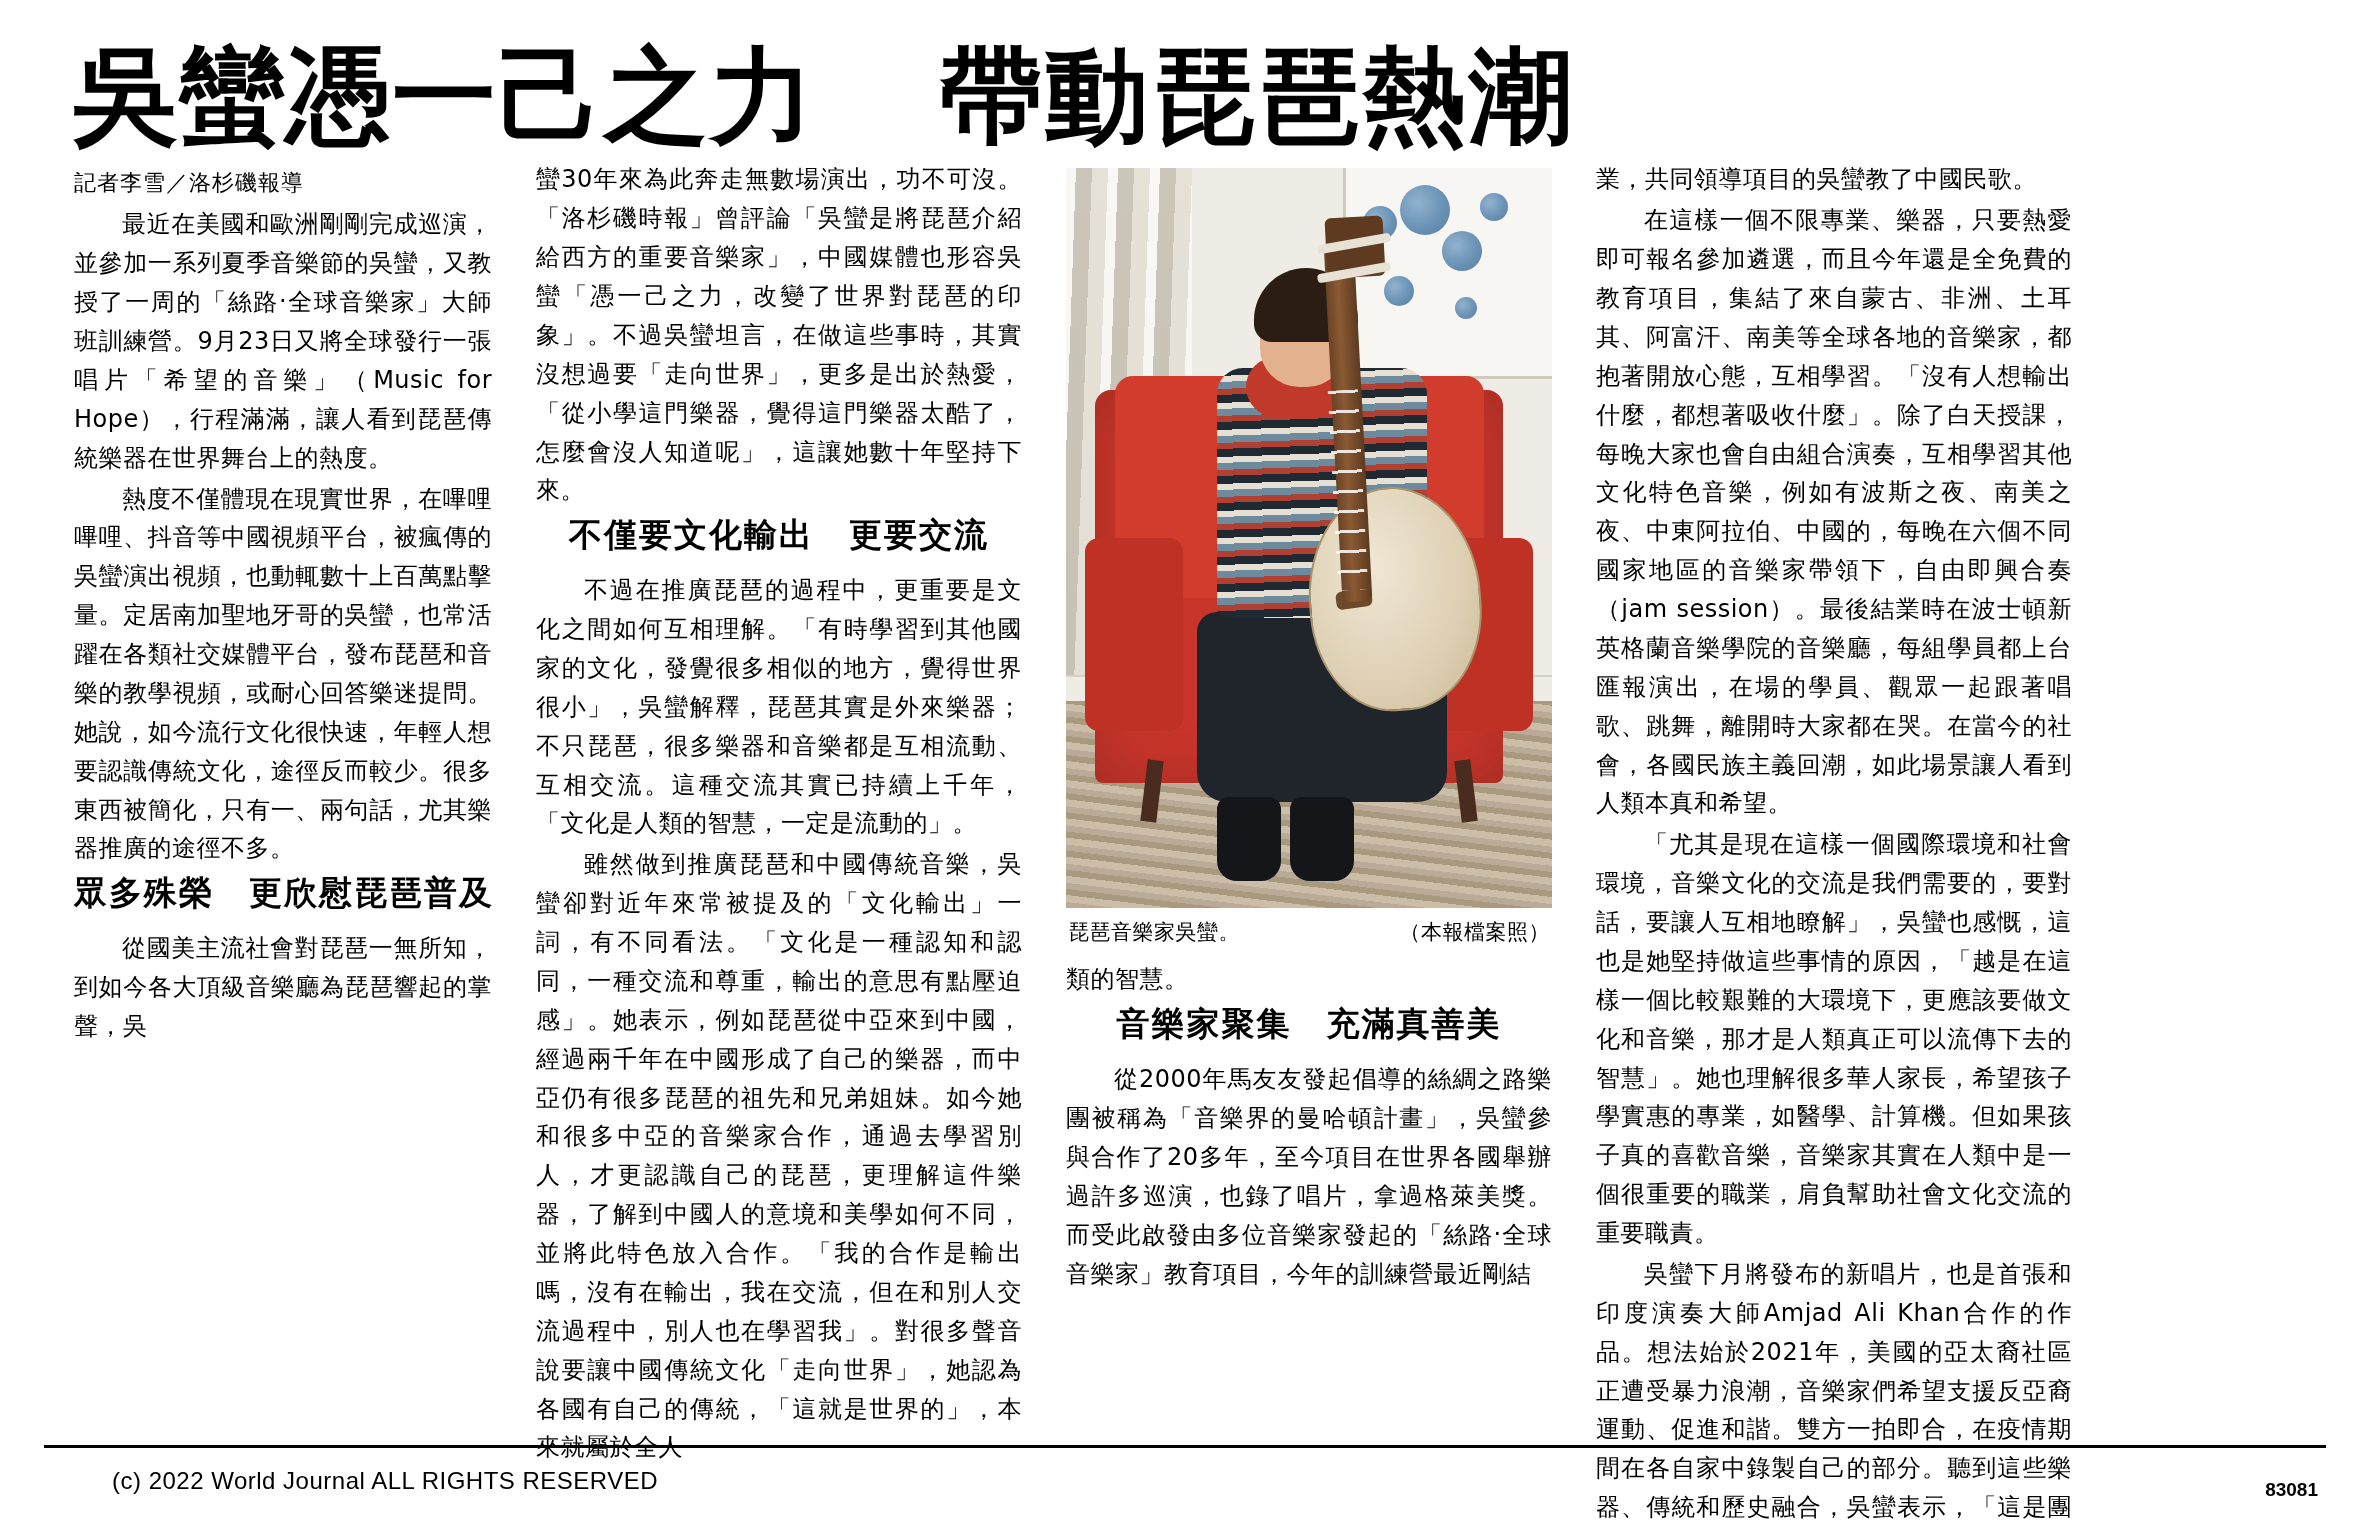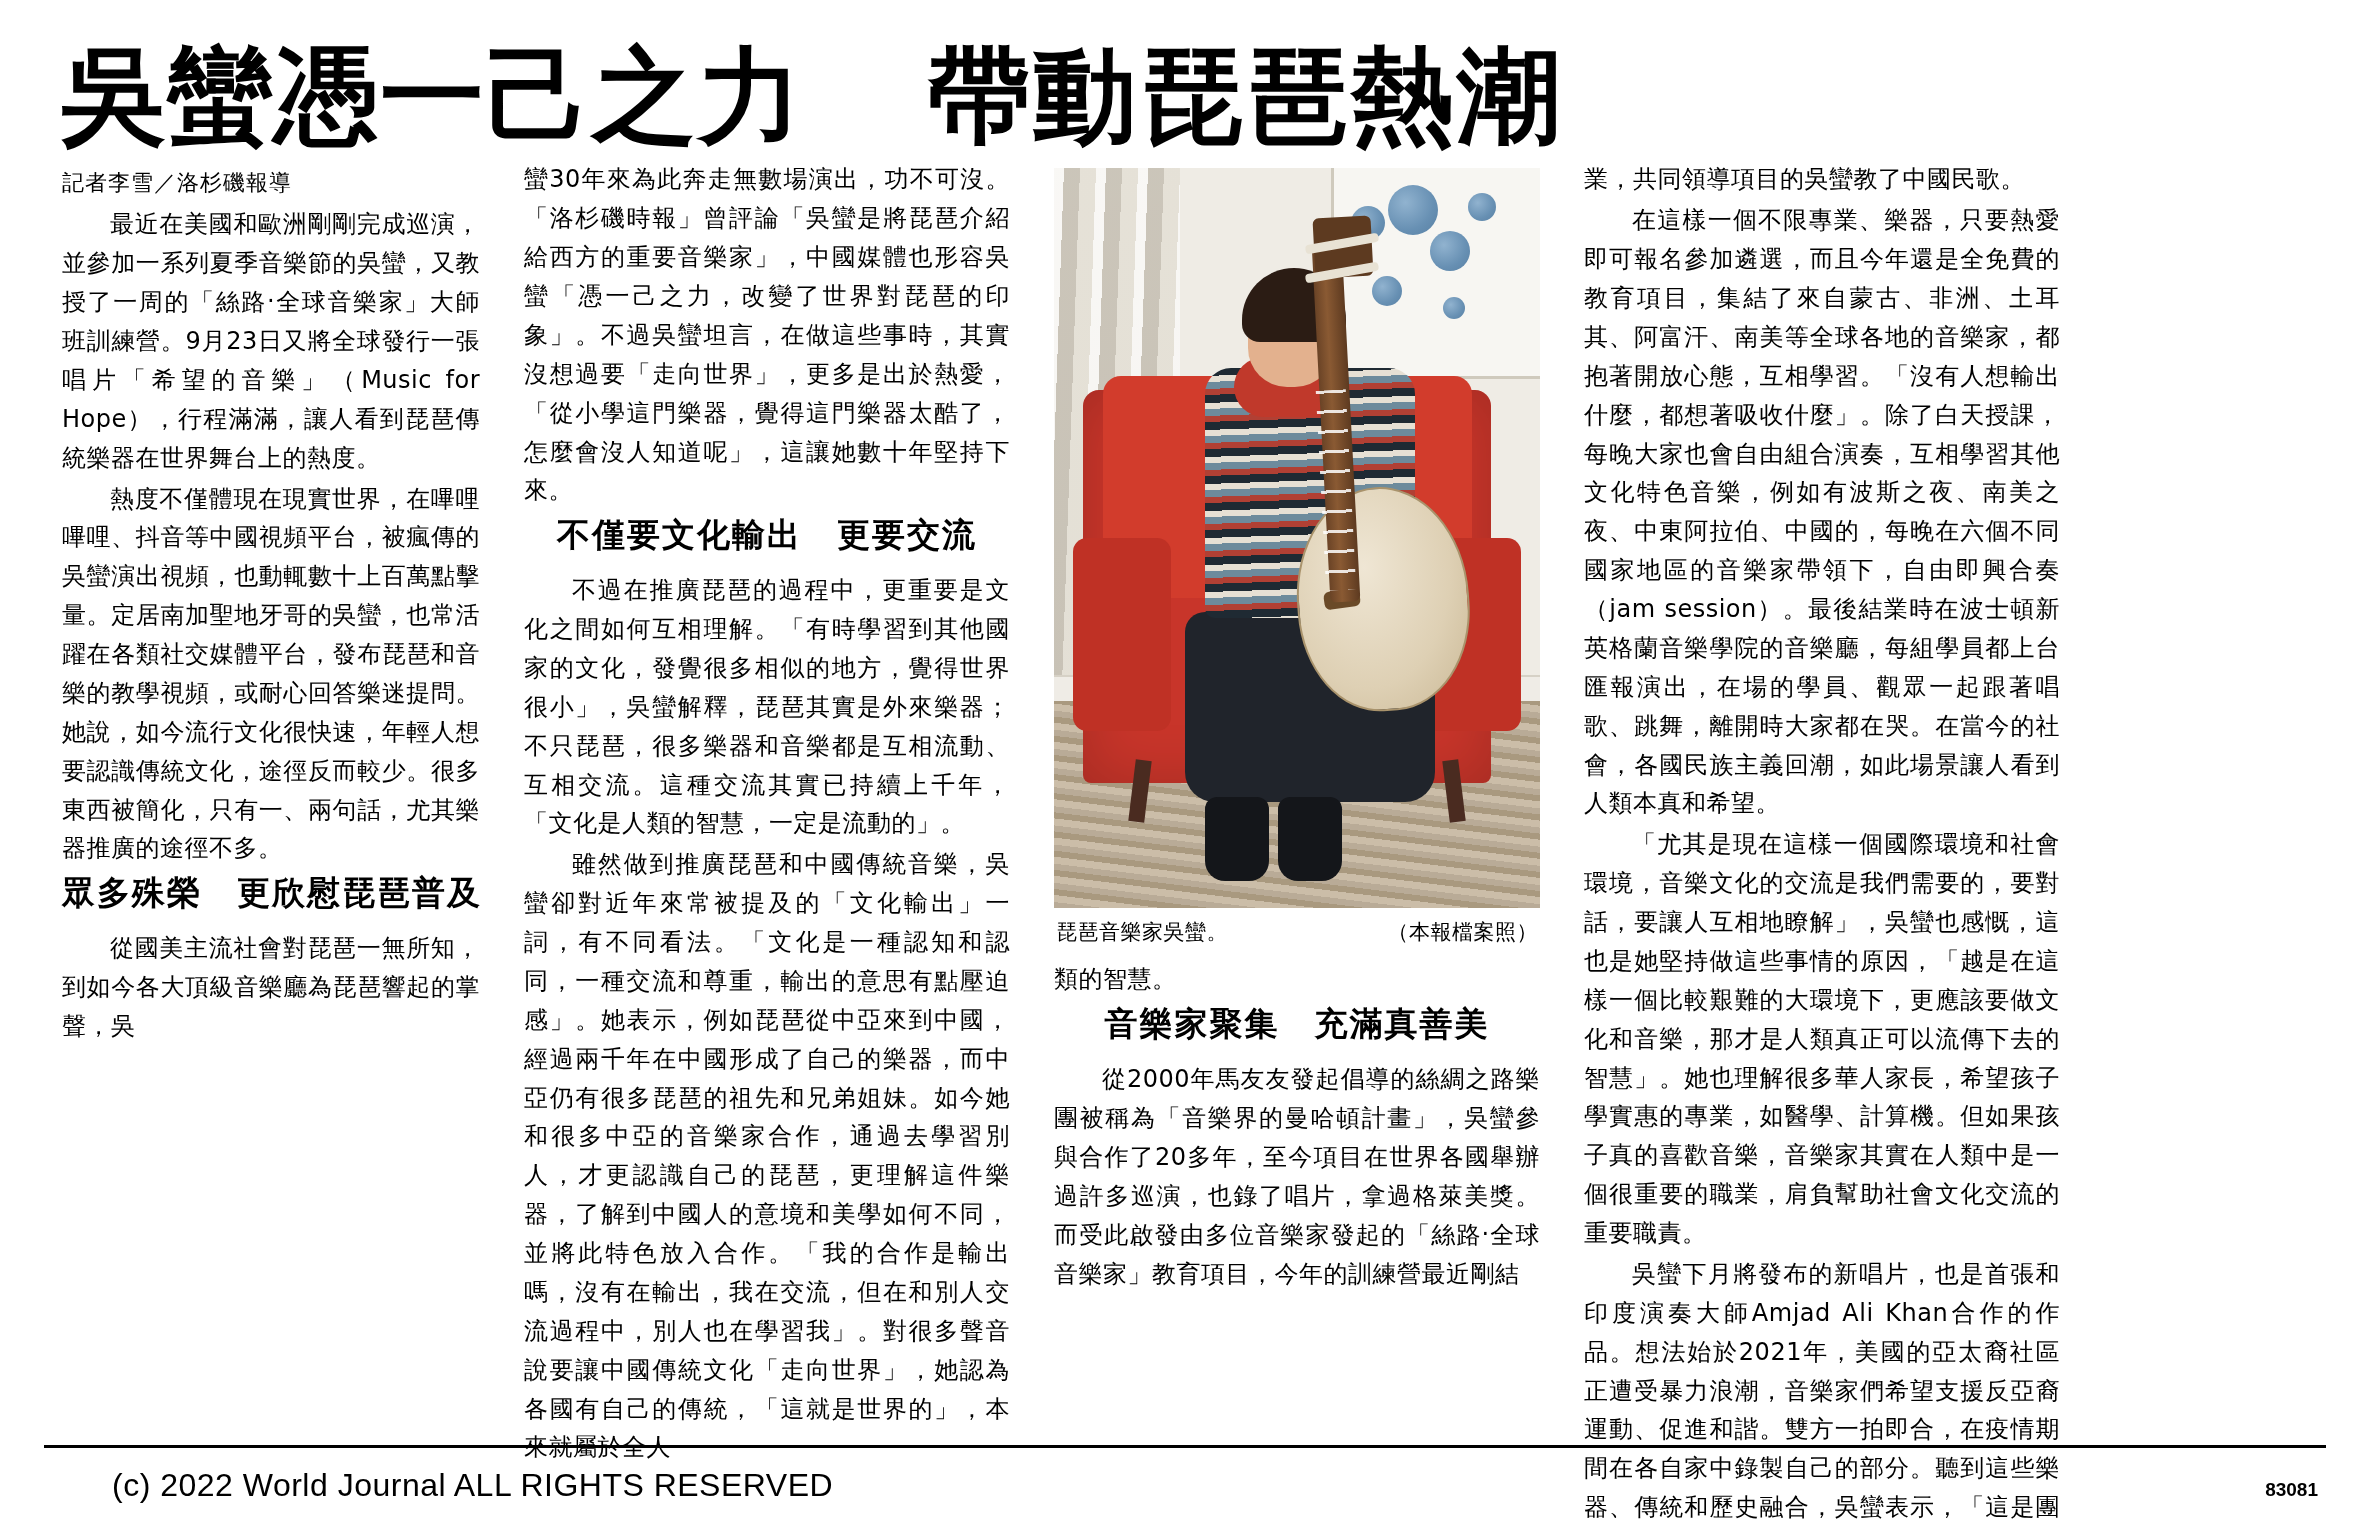--- a/index.html
+++ b/index.html
@@ -12,21 +12,21 @@
     height: 1523px;
     font-family: "DejaVu Sans", sans-serif;
     color: #000000;
     overflow: hidden;
   }
   .page {
     position: relative;
     width: 2370px;
     height: 1523px;
     box-sizing: border-box;
-    padding: 28px 44px 0 32px;
+    padding: 28px 44px 0 44px;
   }
   .headline {
     font-family: "DejaVu Sans", sans-serif;
     font-weight: bold;
     font-size: 104px;
     letter-spacing: 2px;
     line-height: 1.12;
     margin: 10px 0 4px 0;
     padding-left: 30px;
     white-space: nowrap;
@@ -239,21 +239,21 @@
     position: absolute;
     left: 0; right: 0; bottom: 0;
     height: 78px;
   }
   .footer .rule {
     position: absolute; left: 44px; right: 44px; top: 0;
     border-top: 3px solid #000;
   }
   .footer .copy {
     position: absolute; left: 112px; top: 22px;
-    font-size: 32px;
+    font-size: 24px;
     letter-spacing: 0.5px;
     font-family: "Liberation Sans", sans-serif;
   }
   .footer .pagenum {
     position: absolute; right: 52px; top: 34px;
     font-size: 19px; font-weight: bold;
     font-family: "Liberation Sans", sans-serif;
   }
 </style>
 </head>

